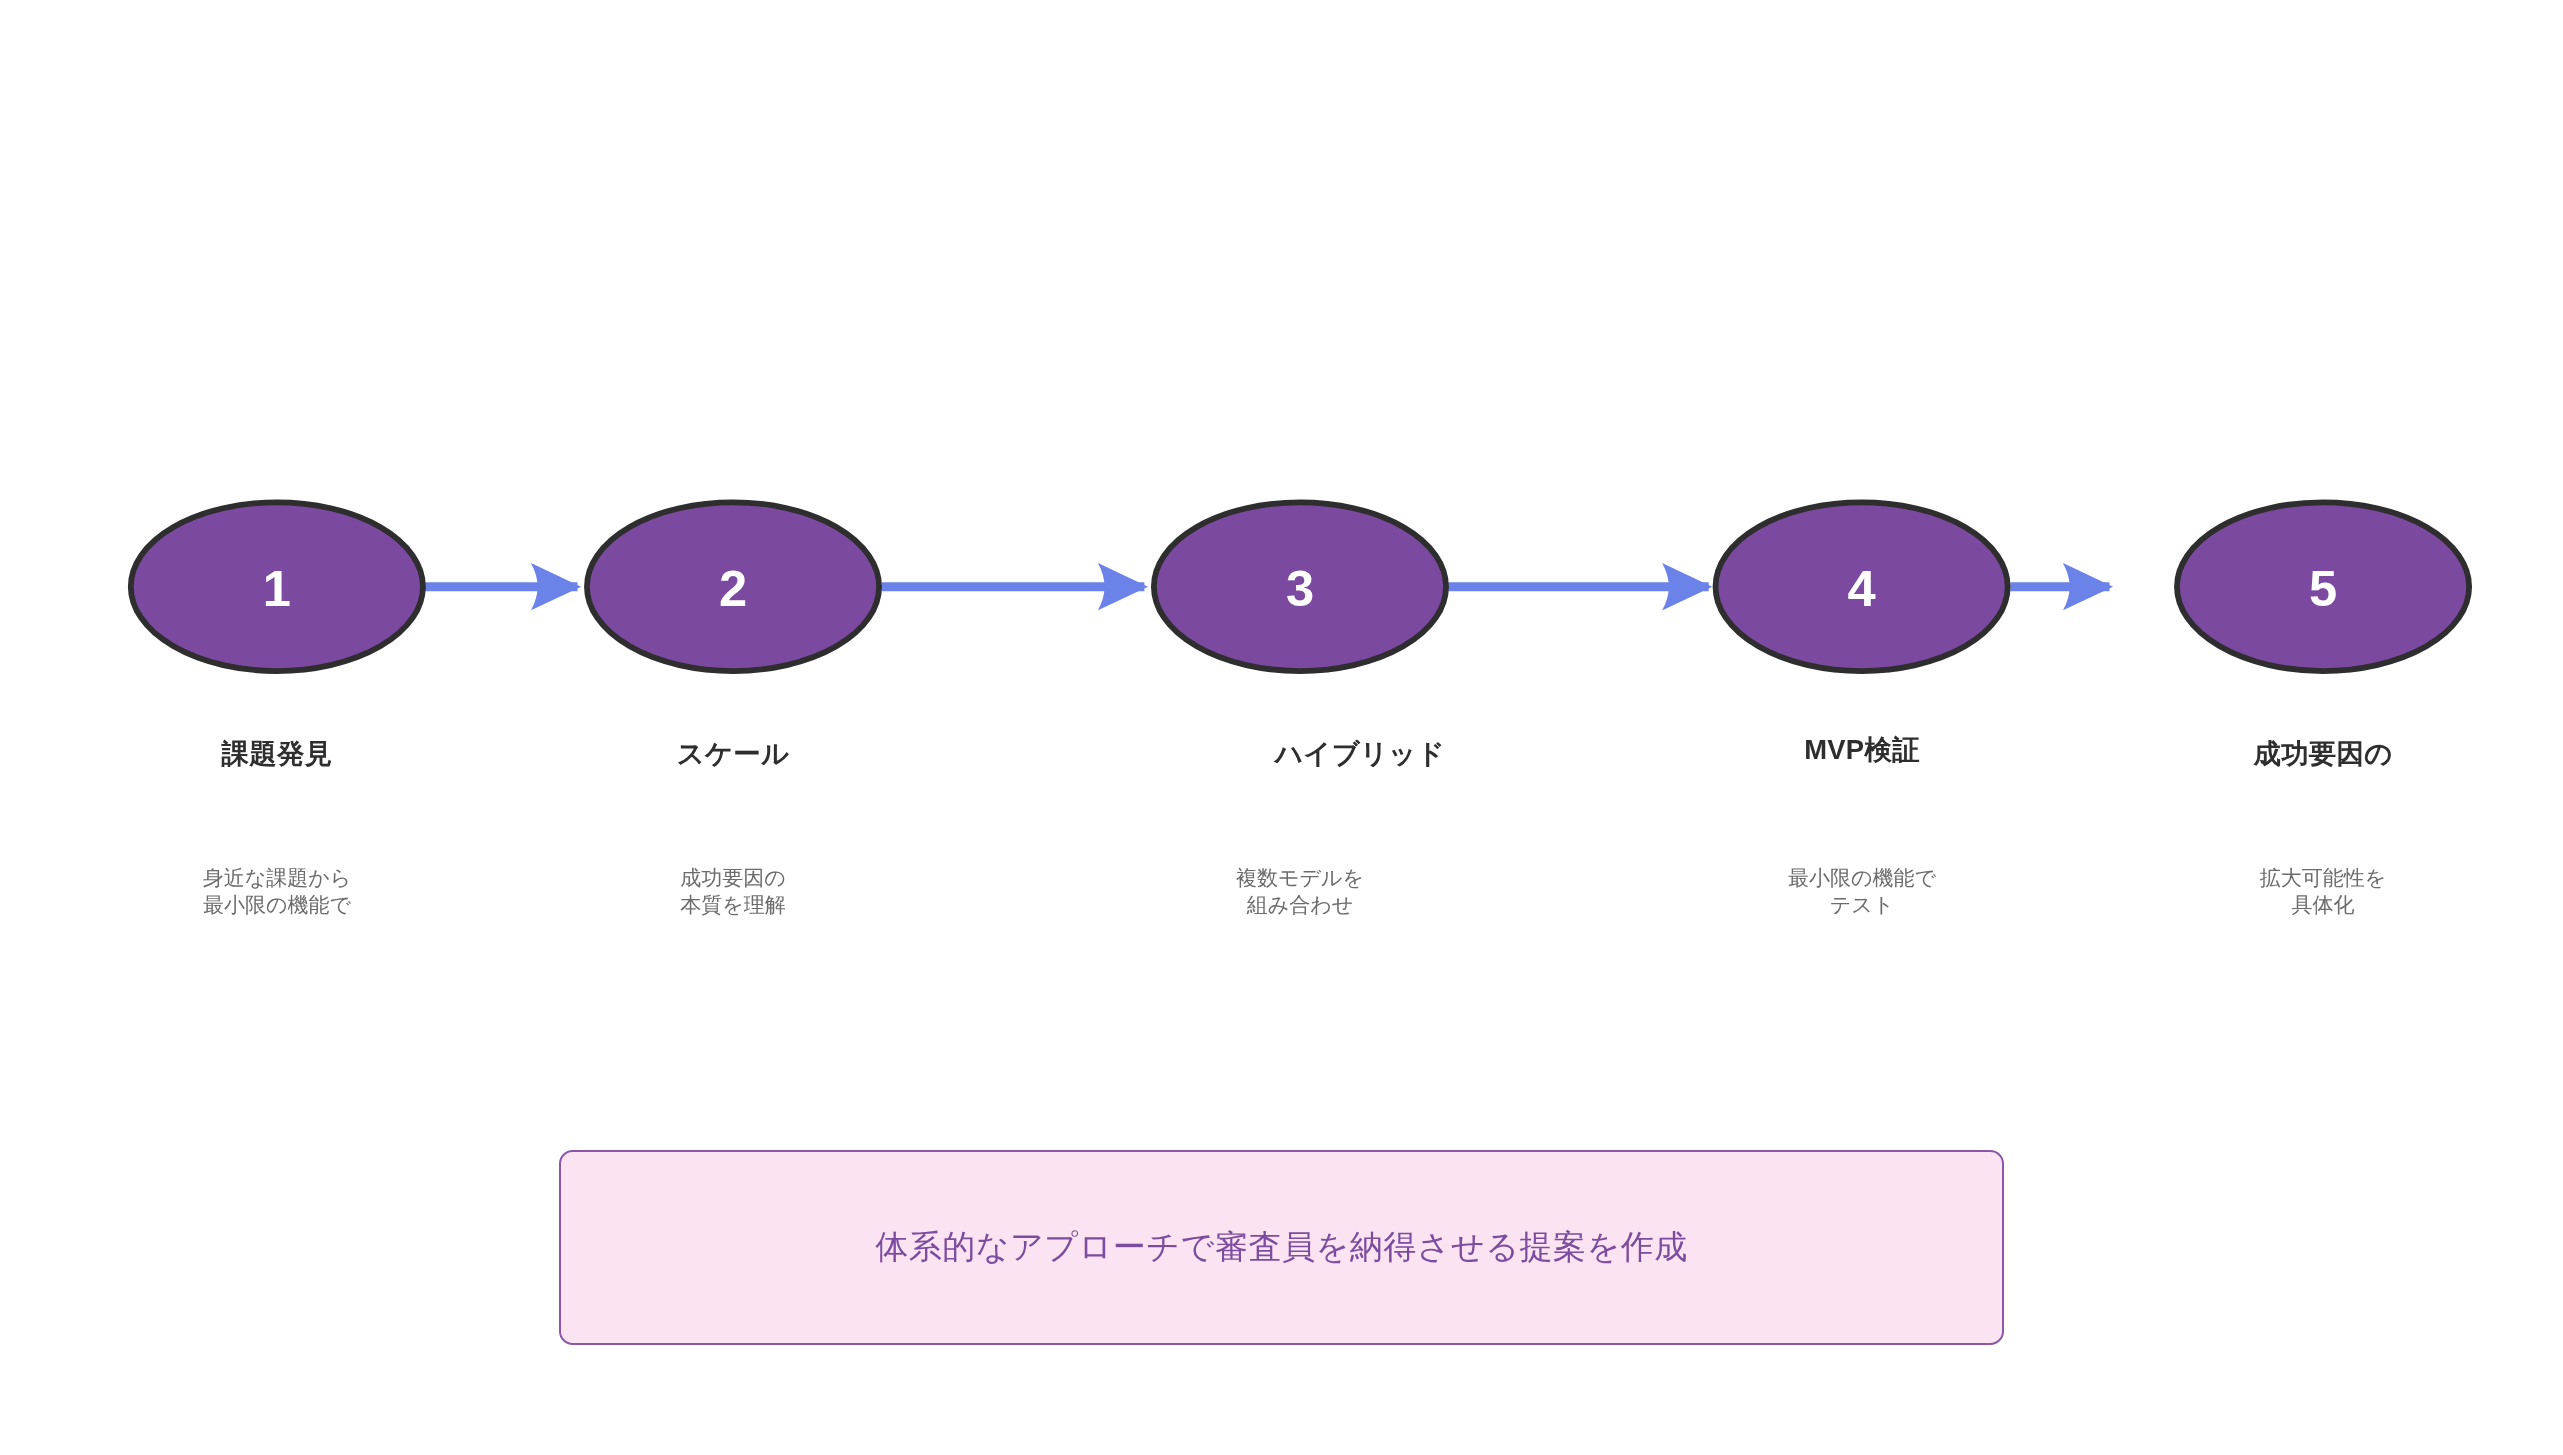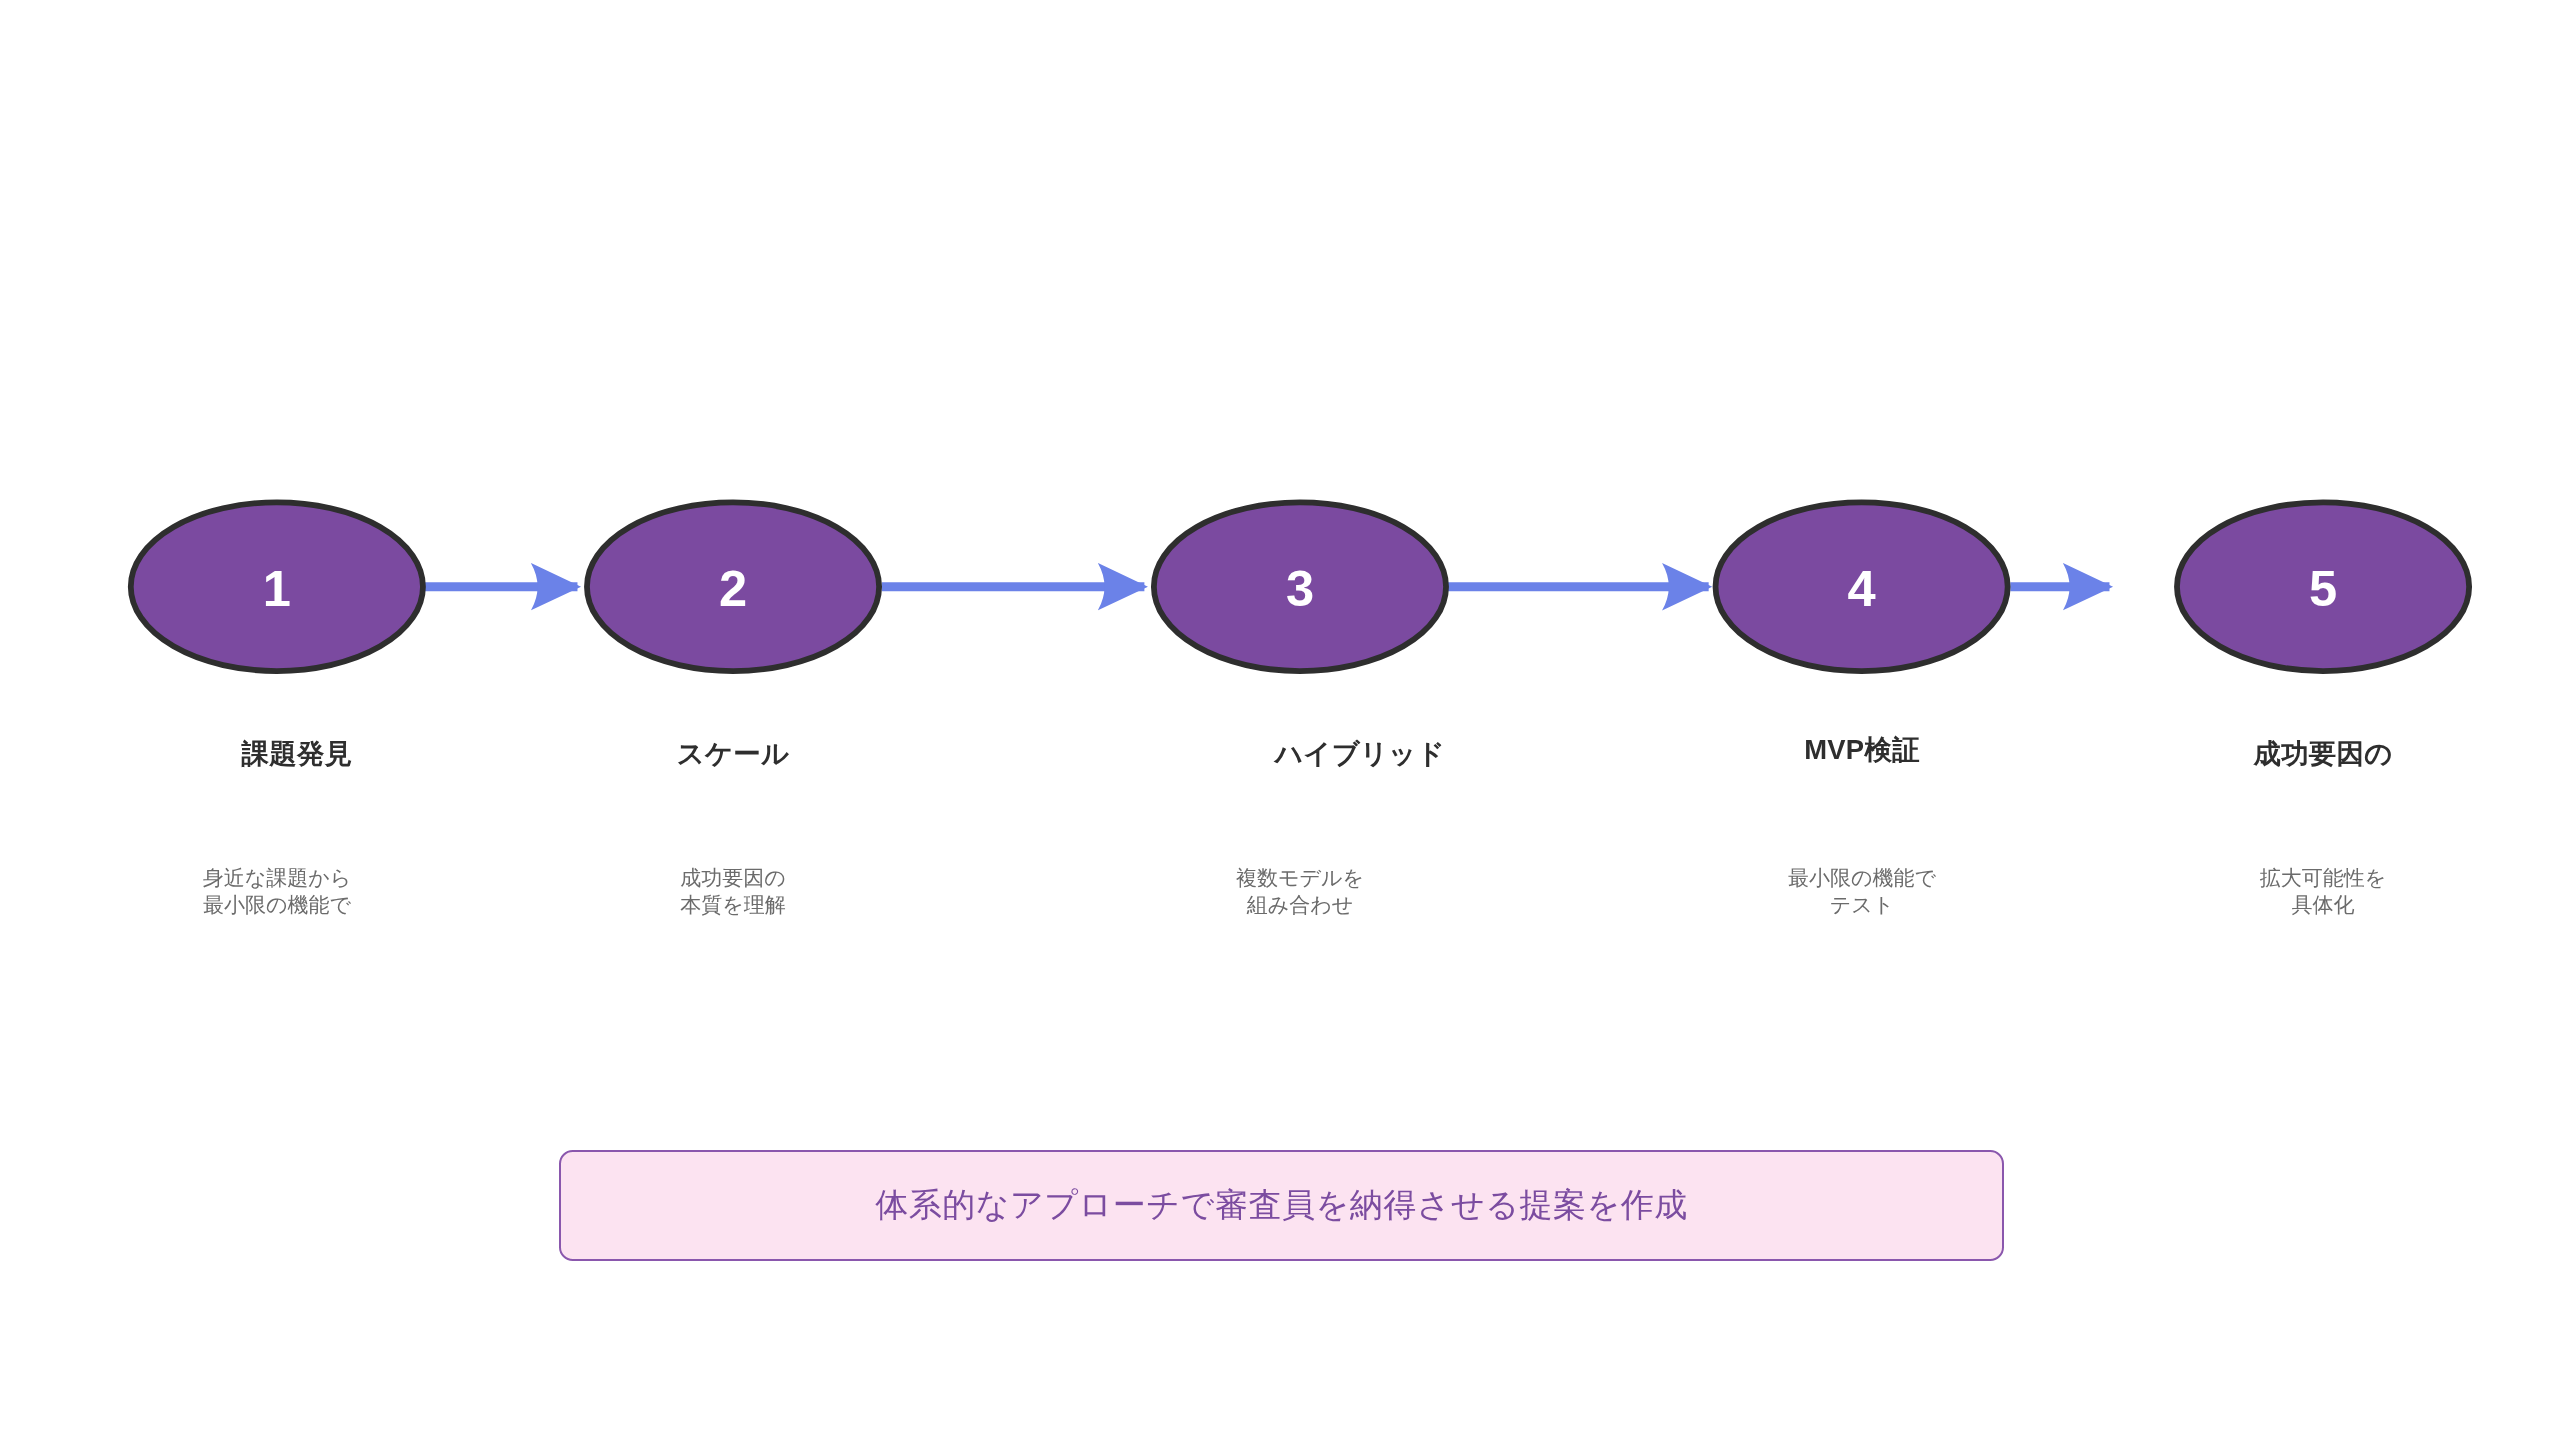--- a/index.html
+++ b/index.html
@@ -52,21 +52,21 @@
     line-height: 1.28;
     transform: translateX(-50%);
     white-space: nowrap;
     font-family: Liberation Serif, serif;
   }
   .banner {
     position: absolute;
     left: 559px;
     top: 1150px;
     width: 1445px;
-    height: 111px;
+    height: 195px;
     box-sizing: border-box;
     background: #fce3f1;
     border: 2.6px solid #8a57ad;
     border-radius: 13.7px;
     display: flex;
     align-items: center;
     justify-content: center;
   }
   .banner-text {
     font-size: 33px;
@@ -112,21 +112,21 @@
         <ellipse cx="3530" cy="1112" rx="277" ry="160" fill="#7b4aa0" stroke="#2e2e2e" stroke-width="11"></ellipse>
         <text class="node-number" x="3530" y="1115">4</text>
       </g>
       <g>
         <ellipse cx="4405" cy="1112" rx="277" ry="160" fill="#7b4aa0" stroke="#2e2e2e" stroke-width="11"></ellipse>
         <text class="node-number" x="4405" y="1115">5</text>
       </g>
     </g>
   </svg>
 
-  <div class="node-title" style="left:277px; top:736px;margin-left:20px;">課題発見</div>
+  <div class="node-title" style="left:277px; top:736px;">課題発見</div>
   <div class="node-title" style="left:733px; top:736px;">スケール</div>
   <div class="node-title" style="left:1360px; top:736px;">ハイブリッド</div>
   <div class="node-title" style="left:1862px; top:732px;">MVP検証</div>
   <div class="node-title" style="left:2323px; top:736px;">成功要因の</div>
 
   <div class="node-desc" style="left:277px; top:865px;">
     <div>身近な課題から</div>
     <div>最小限の機能で</div>
   </div>
   <div class="node-desc" style="left:733px; top:865px;">

